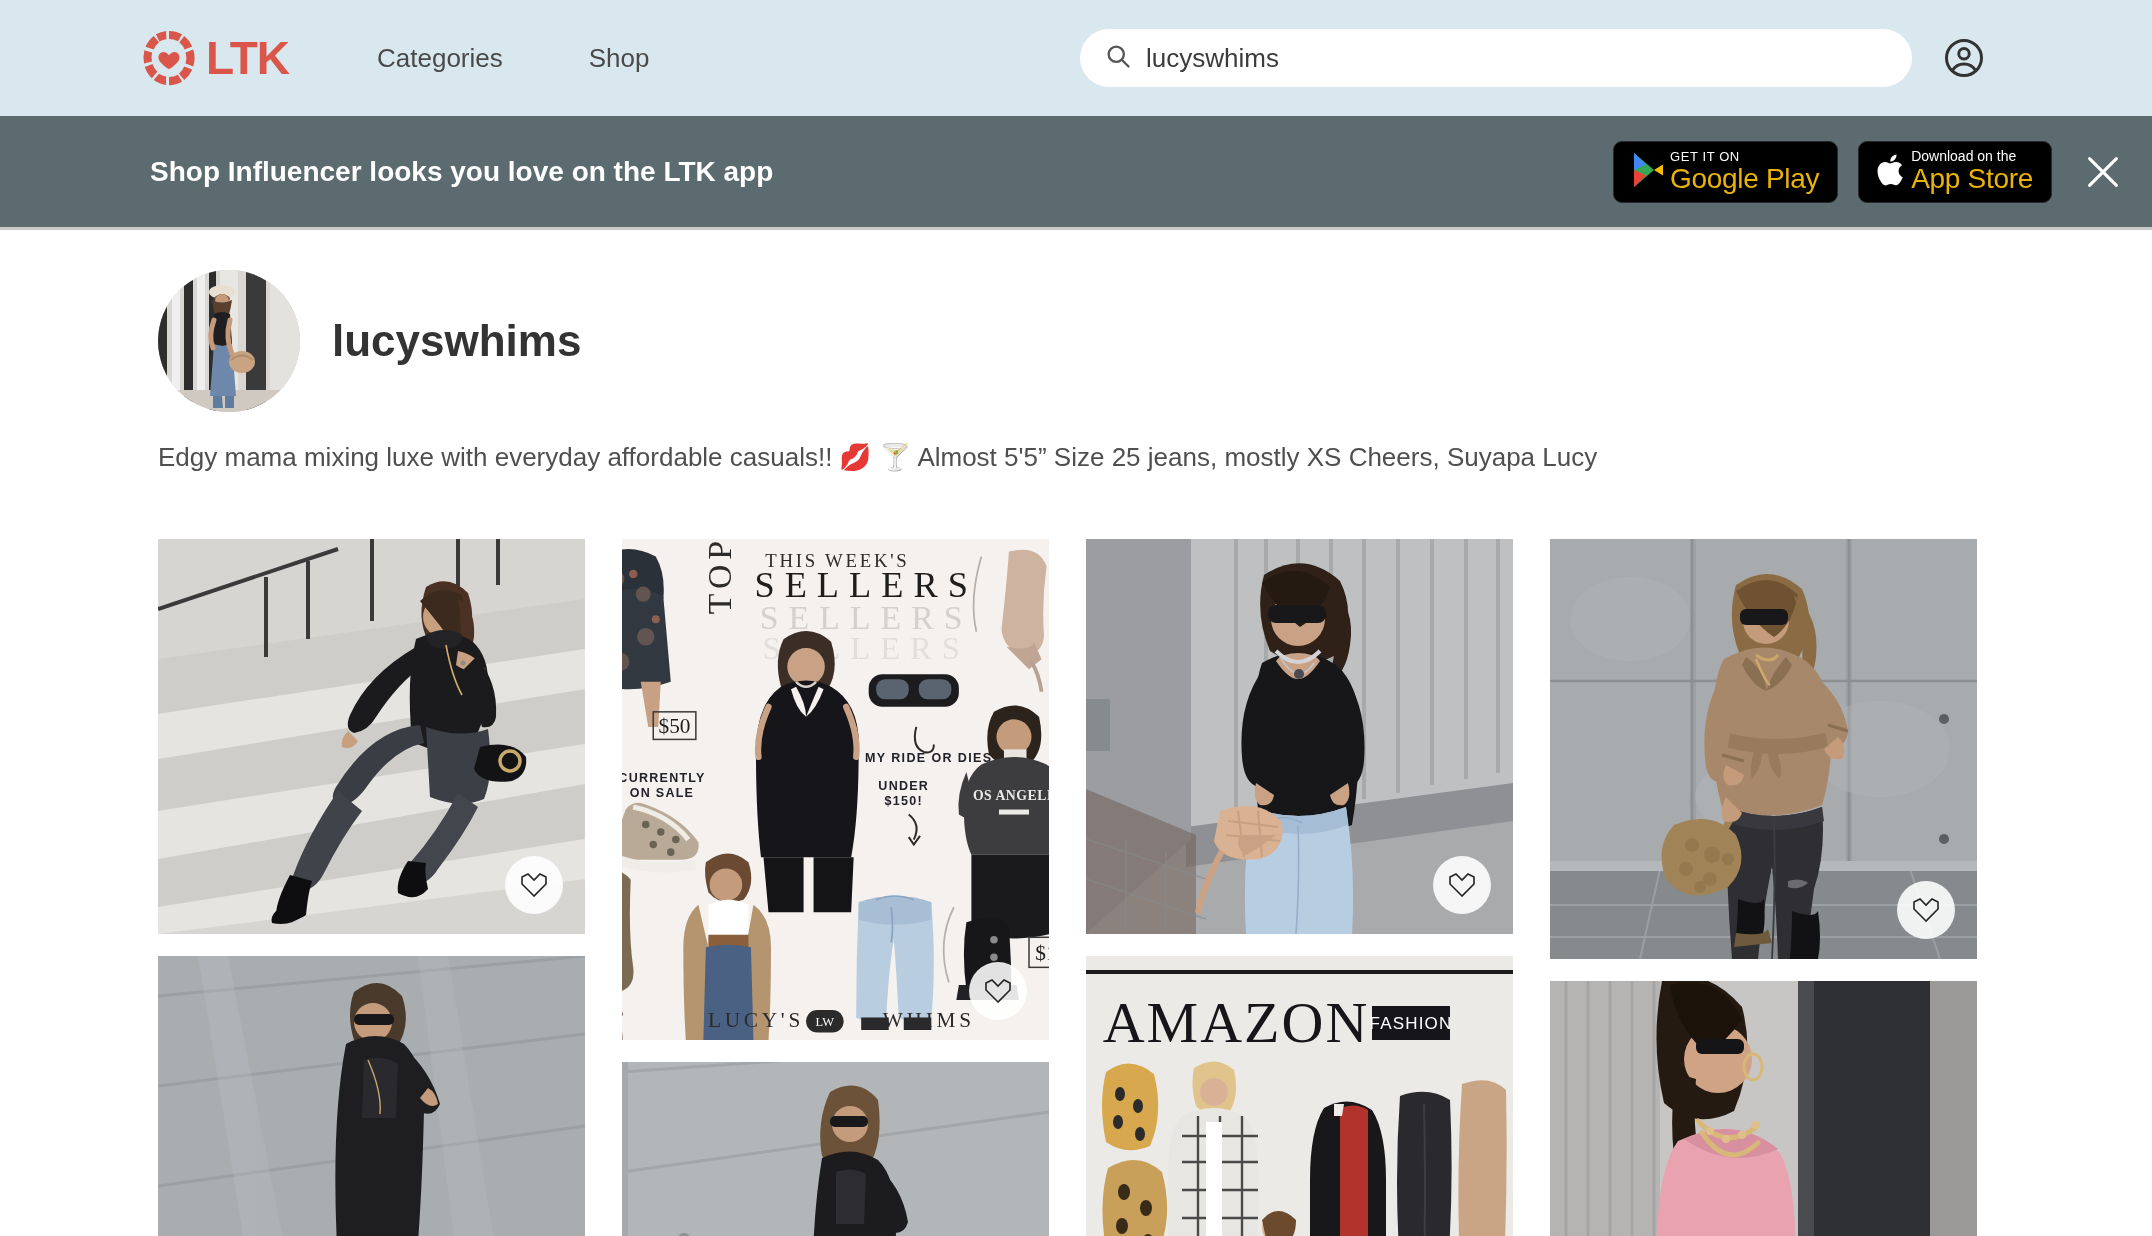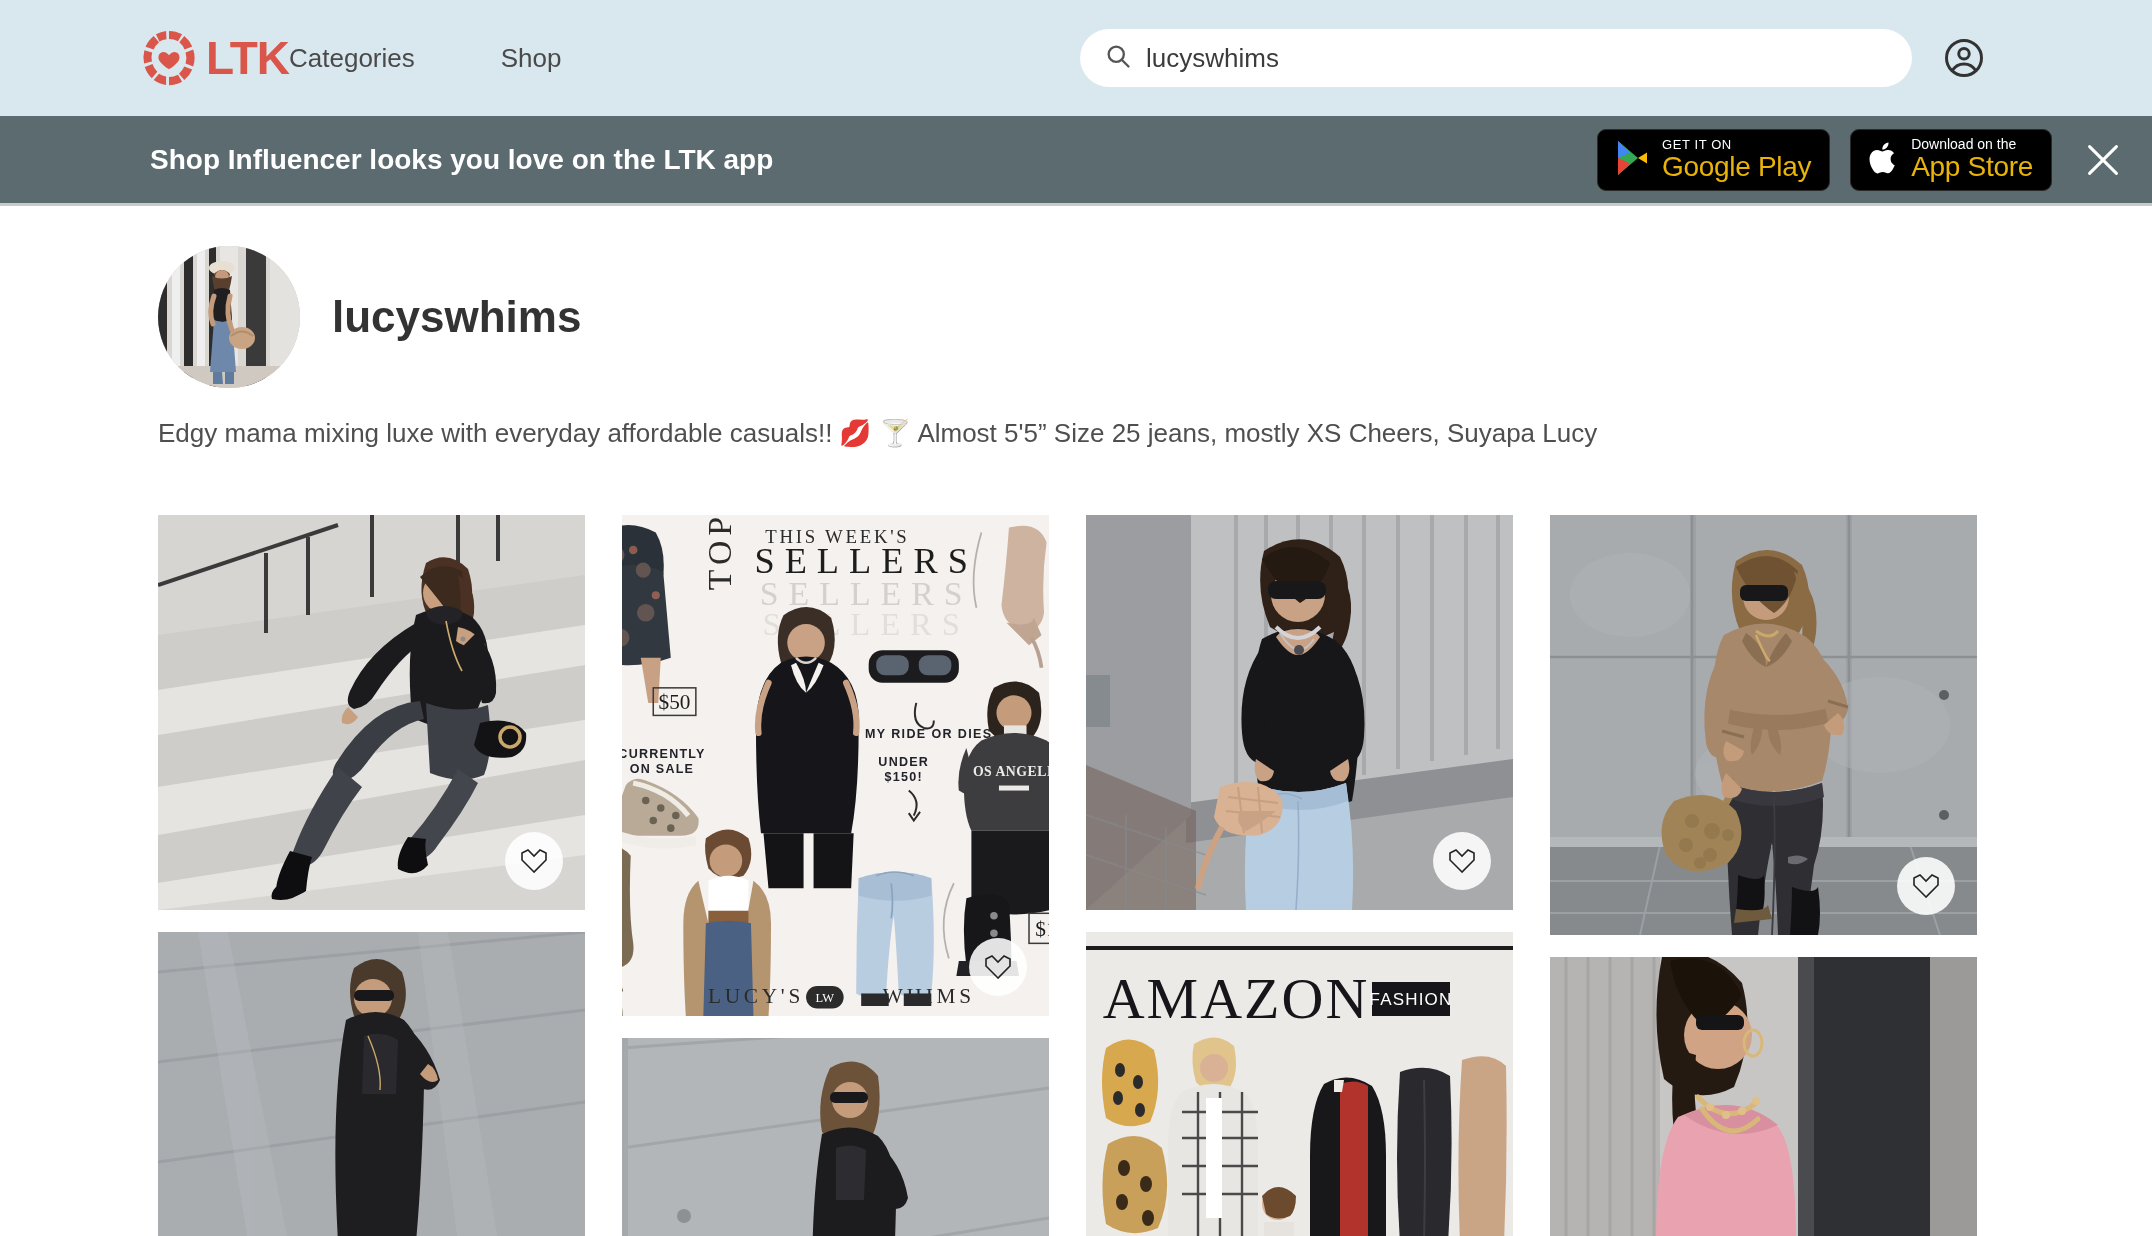--- a/index.html
+++ b/index.html
@@ -32,20 +32,21 @@
   .logo-text {
     font-size: 46px;
     font-weight: 700;
     color: #db564a;
     letter-spacing: -1px;
     line-height: 1;
   }
   .nav {
     display: flex;
     align-items: flex-end;
+    margin-left: 88px;
     gap: 86px;
   }
   .nav-link {
     font-size: 26px;
     color: #4a4a4a;
     cursor: pointer;
     font-weight: 400;
   }
   .search-wrap {
     position: absolute;
@@ -74,21 +75,21 @@
   }
   .account-btn {
     position: absolute;
     left: 1943px;
     width: 42px; height: 42px;
     cursor: pointer;
   }
 
   
   .banner {
-    height: 90px;
+    height: 114px;
     background: #5b6b6f;
     display: flex;
     align-items: center;
     position: relative;
     border-bottom: 3px solid #c9c9c9;
   }
   .banner-text {
     margin-left: 150px;
     color: #ffffff;
     font-size: 28px;
@@ -101,21 +102,21 @@
     align-items: center;
     gap: 20px;
   }
   .store-badge {
     background: #000;
     border-radius: 9px;
     height: 62px;
     display: flex;
     align-items: center;
     padding: 0 18px;
-    gap: 12px;
+    gap: 4px;
     cursor: pointer;
     border: 1px solid #2a2a2a;
   }
   .badge-lines { display: flex; flex-direction: column; line-height: 1.05; }
   .badge-small {
     color: #fff; font-size: 13px; letter-spacing: 0.6px;
     text-transform: uppercase;
   }
   .badge-small.cap { text-transform: none; font-size: 14px; letter-spacing: 0; }
   .badge-big { color: #eab308; font-size: 28px; font-weight: 400; letter-spacing: -0.3px; }

